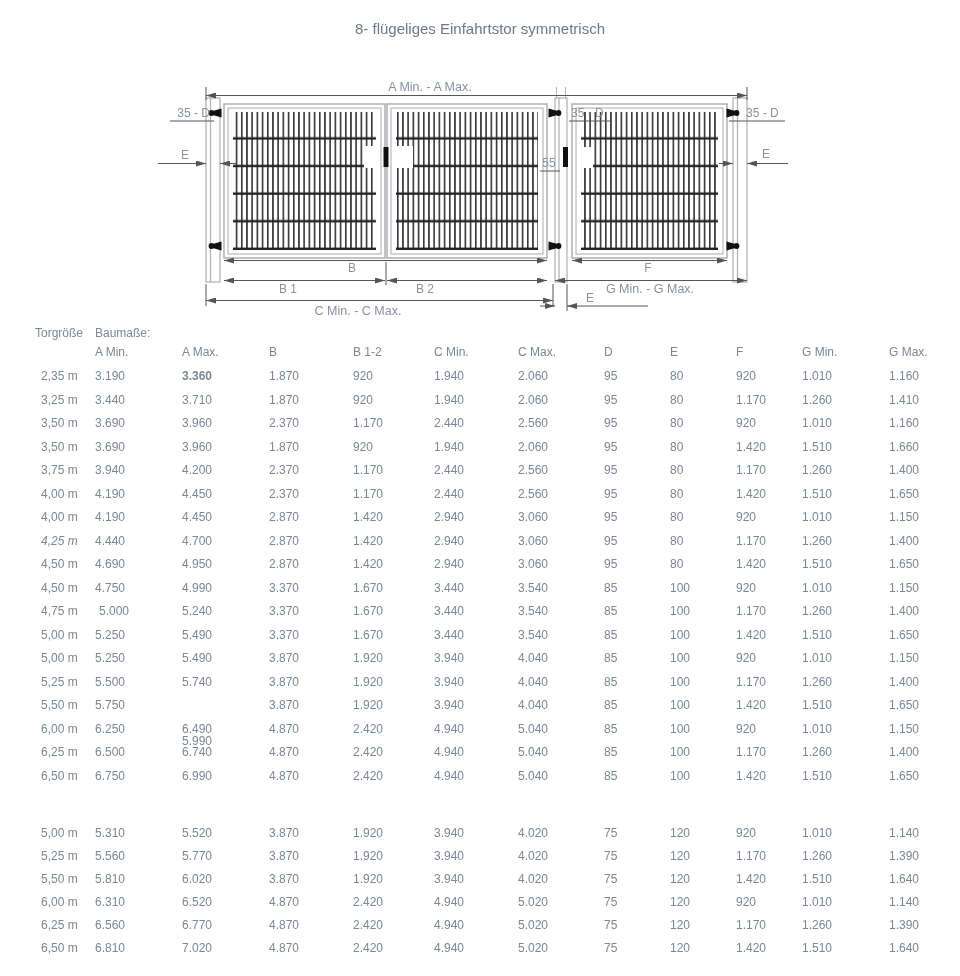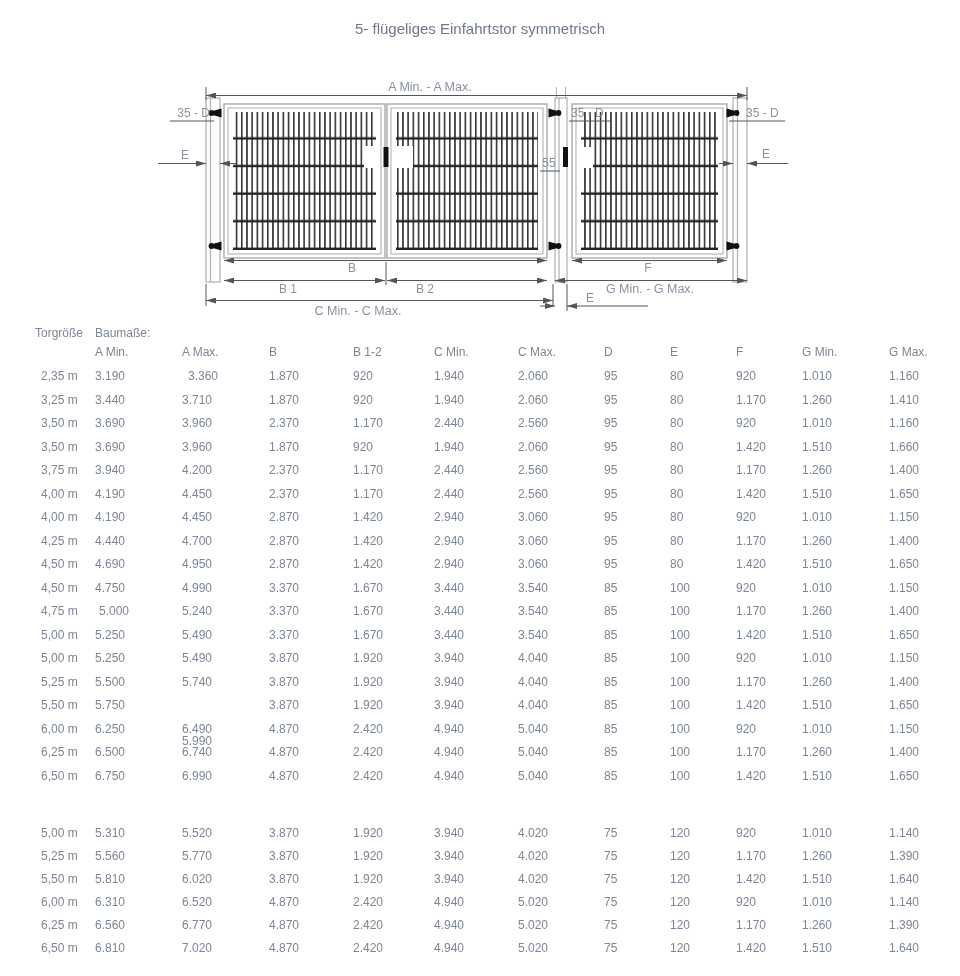--- a/index.html
+++ b/index.html
@@ -23,21 +23,21 @@
   }
   .tcell{
     position:absolute;white-space:nowrap;text-align:left;line-height:14px;
   }
 </style>
 </head>
 <body>
 <div class="page">
 
   <div class="titles">
-    <div>5- flügeliges Einfahrtstor symmetrisch</div>
+    <div>8- flügeliges Einfahrtstor symmetrisch</div>
   </div>
 
   <div class="diagram-wrap">
   <svg width="960" height="330" viewBox="0 0 960 330">
     <defs>
       <marker id="arE" viewBox="0 0 10 6" refX="10" refY="3" markerWidth="10" markerHeight="6" orient="auto">
         <path d="M0,0 L10,3 L0,6 z" fill="#555"></path>
       </marker>
       <marker id="arS" viewBox="0 0 10 6" refX="0" refY="3" markerWidth="10" markerHeight="6" orient="auto">
         <path d="M10,0 L0,3 L10,6 z" fill="#555"></path>
@@ -149,21 +149,21 @@
       <div class="tcell" style="left: 353px; top: 345px; width: 79px;">B 1-2</div>
       <div class="tcell" style="left: 434px; top: 345px; width: 82px;">C Min.</div>
       <div class="tcell" style="left: 518px; top: 345px; width: 84px;">C Max.</div>
       <div class="tcell" style="left: 604px; top: 345px; width: 64px;">D</div>
       <div class="tcell" style="left: 670px; top: 345px; width: 64px;">E</div>
       <div class="tcell" style="left: 736px; top: 345px; width: 64px;">F</div>
       <div class="tcell" style="left: 802px; top: 345px; width: 85px;">G Min.</div>
       <div class="tcell" style="left: 889px; top: 345px; width: 69px;">G Max.</div>
       <div class="tcell" style="left: 41px; top: 369px; width: 52px;">2,35 m</div>
       <div class="tcell" style="left: 95px; top: 369px; width: 85px;">3.190</div>
-      <div class="tcell" style="left: 188px; top: 369px; width: 85px;">3.360</div>
+      <div class="tcell" style="left: 182px; top: 369px; width: 85px; font-weight: bold;">3.360</div>
       <div class="tcell" style="left: 269px; top: 369px; width: 82px;">1.870</div>
       <div class="tcell" style="left: 353px; top: 369px; width: 79px;">920</div>
       <div class="tcell" style="left: 434px; top: 369px; width: 82px;">1.940</div>
       <div class="tcell" style="left: 518px; top: 369px; width: 84px;">2.060</div>
       <div class="tcell" style="left: 604px; top: 369px; width: 64px;">95</div>
       <div class="tcell" style="left: 670px; top: 369px; width: 64px;">80</div>
       <div class="tcell" style="left: 736px; top: 369px; width: 64px;">920</div>
       <div class="tcell" style="left: 802px; top: 369px; width: 85px;">1.010</div>
       <div class="tcell" style="left: 889px; top: 369px; width: 69px;">1.160</div>
       <div class="tcell" style="left: 41px; top: 392.5px; width: 52px;">3,25 m</div>
@@ -231,21 +231,21 @@
       <div class="tcell" style="left: 182px; top: 510px; width: 85px;">4.450</div>
       <div class="tcell" style="left: 269px; top: 510px; width: 82px;">2.870</div>
       <div class="tcell" style="left: 353px; top: 510px; width: 79px;">1.420</div>
       <div class="tcell" style="left: 434px; top: 510px; width: 82px;">2.940</div>
       <div class="tcell" style="left: 518px; top: 510px; width: 84px;">3.060</div>
       <div class="tcell" style="left: 604px; top: 510px; width: 64px;">95</div>
       <div class="tcell" style="left: 670px; top: 510px; width: 64px;">80</div>
       <div class="tcell" style="left: 736px; top: 510px; width: 64px;">920</div>
       <div class="tcell" style="left: 802px; top: 510px; width: 85px;">1.010</div>
       <div class="tcell" style="left: 889px; top: 510px; width: 69px;">1.150</div>
-      <div class="tcell" style="left: 41px; top: 533.5px; width: 52px;">4,25 m</div>
+      <div class="tcell" style="left: 41px; top: 533.5px; width: 52px; font-style: italic;">4,25 m</div>
       <div class="tcell" style="left: 95px; top: 533.5px; width: 85px;">4.440</div>
       <div class="tcell" style="left: 182px; top: 533.5px; width: 85px;">4.700</div>
       <div class="tcell" style="left: 269px; top: 533.5px; width: 82px;">2.870</div>
       <div class="tcell" style="left: 353px; top: 533.5px; width: 79px;">1.420</div>
       <div class="tcell" style="left: 434px; top: 533.5px; width: 82px;">2.940</div>
       <div class="tcell" style="left: 518px; top: 533.5px; width: 84px;">3.060</div>
       <div class="tcell" style="left: 604px; top: 533.5px; width: 64px;">95</div>
       <div class="tcell" style="left: 670px; top: 533.5px; width: 64px;">80</div>
       <div class="tcell" style="left: 736px; top: 533.5px; width: 64px;">1.170</div>
       <div class="tcell" style="left: 802px; top: 533.5px; width: 85px;">1.260</div>

